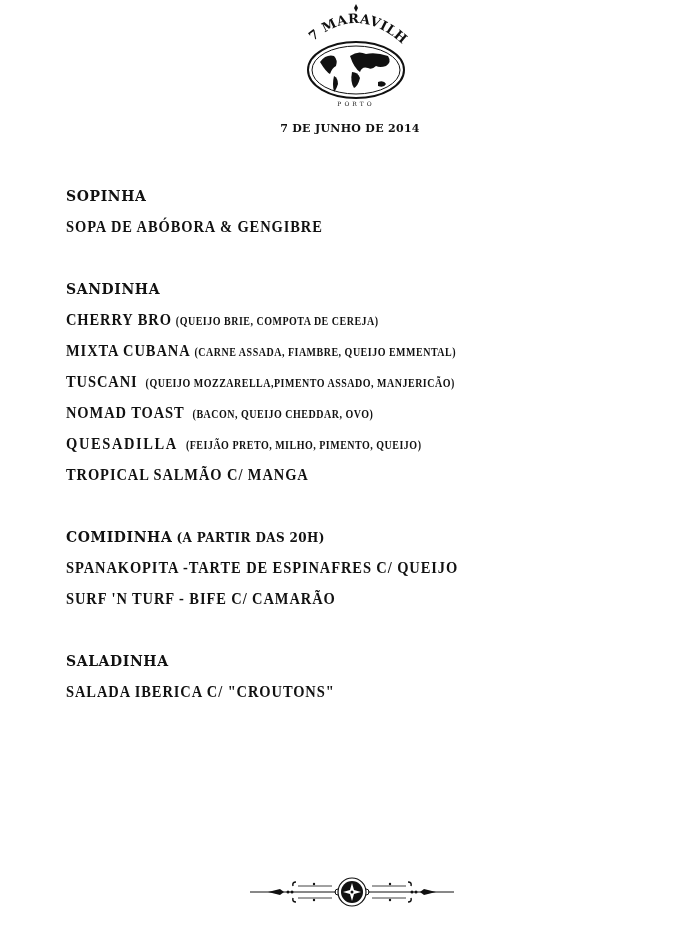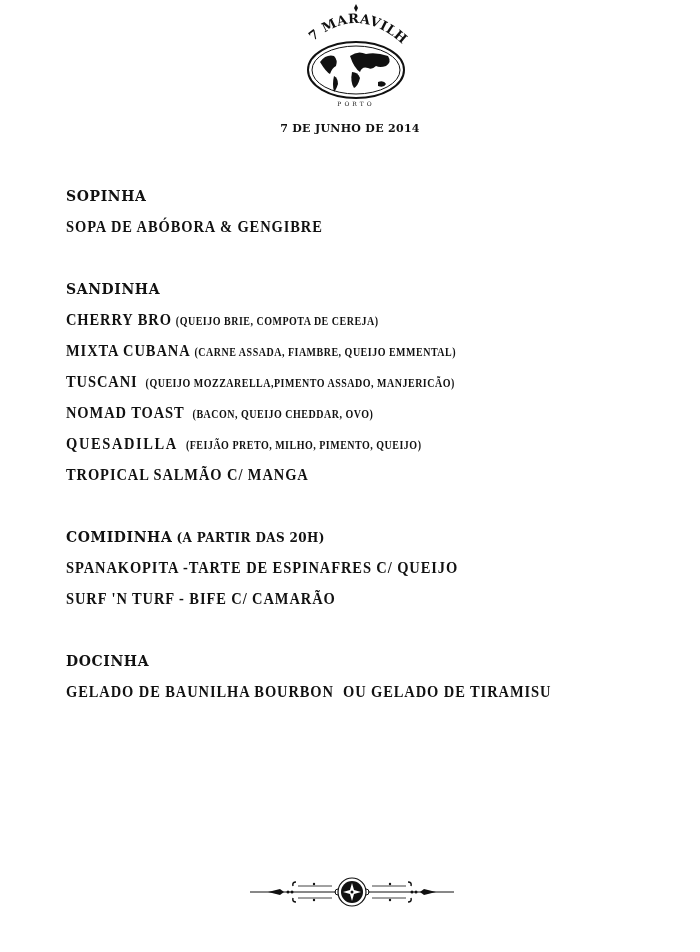--- a/index.html
+++ b/index.html
@@ -62,25 +62,25 @@
     <div class="row item"><span class="name" style="letter-spacing:1.6px">QUESADILLA</span><span class="note" style="margin-left:8px">(FEIJÃO PRETO, MILHO, PIMENTO, QUEIJO)</span></div>
     <div class="row item"><span class="name">TROPICAL SALMÃO C/ MANGA</span></div>
   </div>
 
   <div class="section">
     <div class="row heading"><span>COMIDINHA</span><span class="note">(A PARTIR DAS 20H)</span></div>
     <div class="row item"><span class="name">SPANAKOPITA -TARTE DE ESPINAFRES C/ QUEIJO</span></div>
     <div class="row item"><span class="name">SURF 'N TURF - BIFE C/ CAMARÃO</span></div>
   </div>
 
+  <div class="section">
+    <div class="row heading"><span>SALADINHA</span></div>
+    <div class="row item"><span class="name">SALADA IBERICA C/ "CROUTONS"</span></div>
+  </div>
 
-  <div class="section">
-    <div class="row heading"><span>DOCINHA</span></div>
-    <div class="row item"><span class="name" style="white-space:pre">GELADO DE BAUNILHA BOURBON  OU GELADO DE TIRAMISU</span></div>
-  </div>
 
 </div>
 
 <div class="ornament">
   <svg width="208" height="40" viewBox="0 0 208 40">
     <line x1="2" y1="20" x2="88" y2="20" stroke="#111" stroke-width="1"></line>
     <line x1="120" y1="20" x2="206" y2="20" stroke="#111" stroke-width="1"></line>
     <path d="M20,20 L32,17 L36,20 L32,23 Z" fill="#111"></path>
     <path d="M188,20 L176,17 L172,20 L176,23 Z" fill="#111"></path>
     <circle cx="40" cy="20" r="1.5" fill="#111"></circle>

